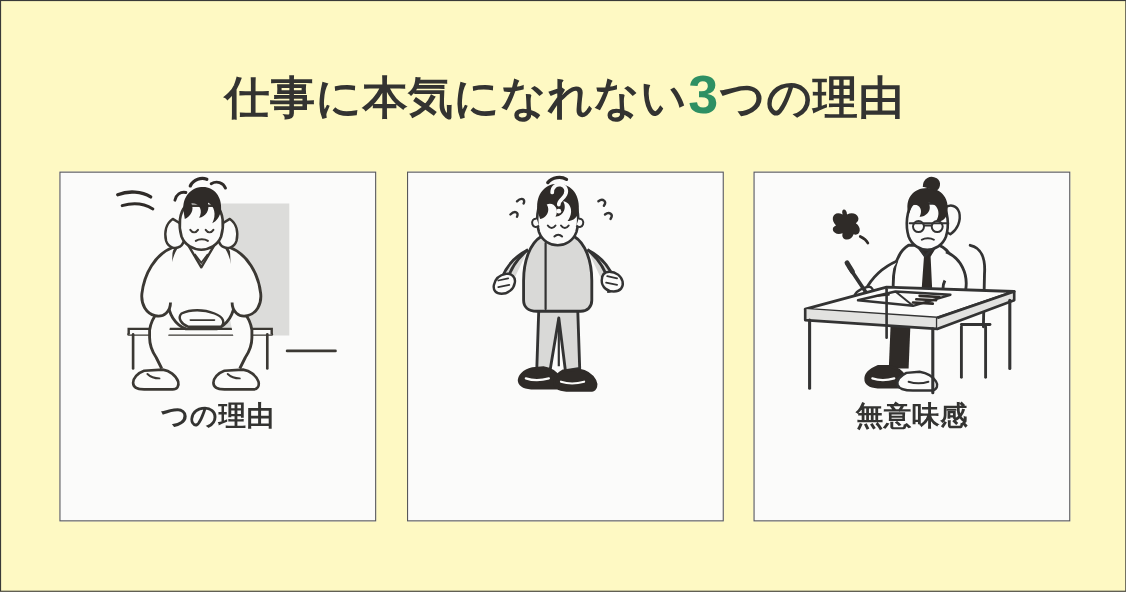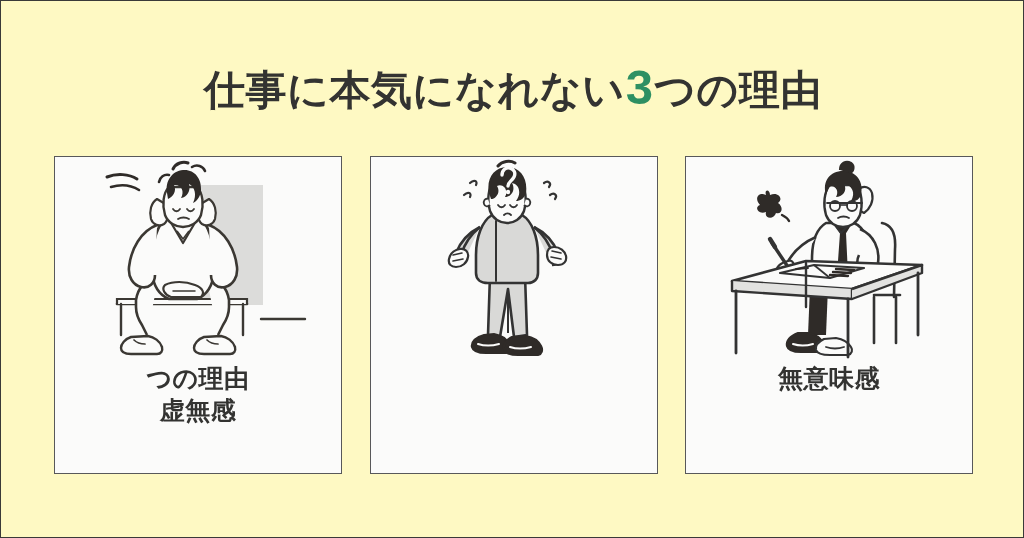--- a/index.html
+++ b/index.html
@@ -146,21 +146,20 @@
 
           <path d="M34 20 C44 16 56 17 64 22" stroke="#2f2b28" stroke-width="3" stroke-linecap="round" fill="none"></path>
           <path d="M38 30 C48 27 58 28 66 33" stroke="#2f2b28" stroke-width="2.6" stroke-linecap="round" fill="none"></path>
 
           <path d="M92 128 C100 124 112 124 122 128 C130 131 132 136 128 140 L98 140 C92 138 88 132 92 128 Z" fill="#fbfbfa" stroke="#3b3833" stroke-width="2.2" stroke-linejoin="round"></path>
           <path d="M100 134 H122" stroke="#3b3833" stroke-width="1.5" stroke-linecap="round"></path>
         </svg>
       </div>
       <div class="card-label">
         <div>つの理由</div>
-        <div>虚無感</div>
       </div>
     </div>
 
     <div class="card">
       <div class="illus">
         <svg width="200" height="205" viewBox="0 0 200 205" fill="none" xmlns="http://www.w3.org/2000/svg">
 
           <path d="M76 118 L74 178 L86 180 L94 132 L100 180 L113 178 L111 118 Z" fill="#d9d9d7" stroke="#333" stroke-width="2.6" stroke-linejoin="round"></path>
           <path d="M94 132 L94 176" stroke="#333" stroke-width="2"></path>
 

